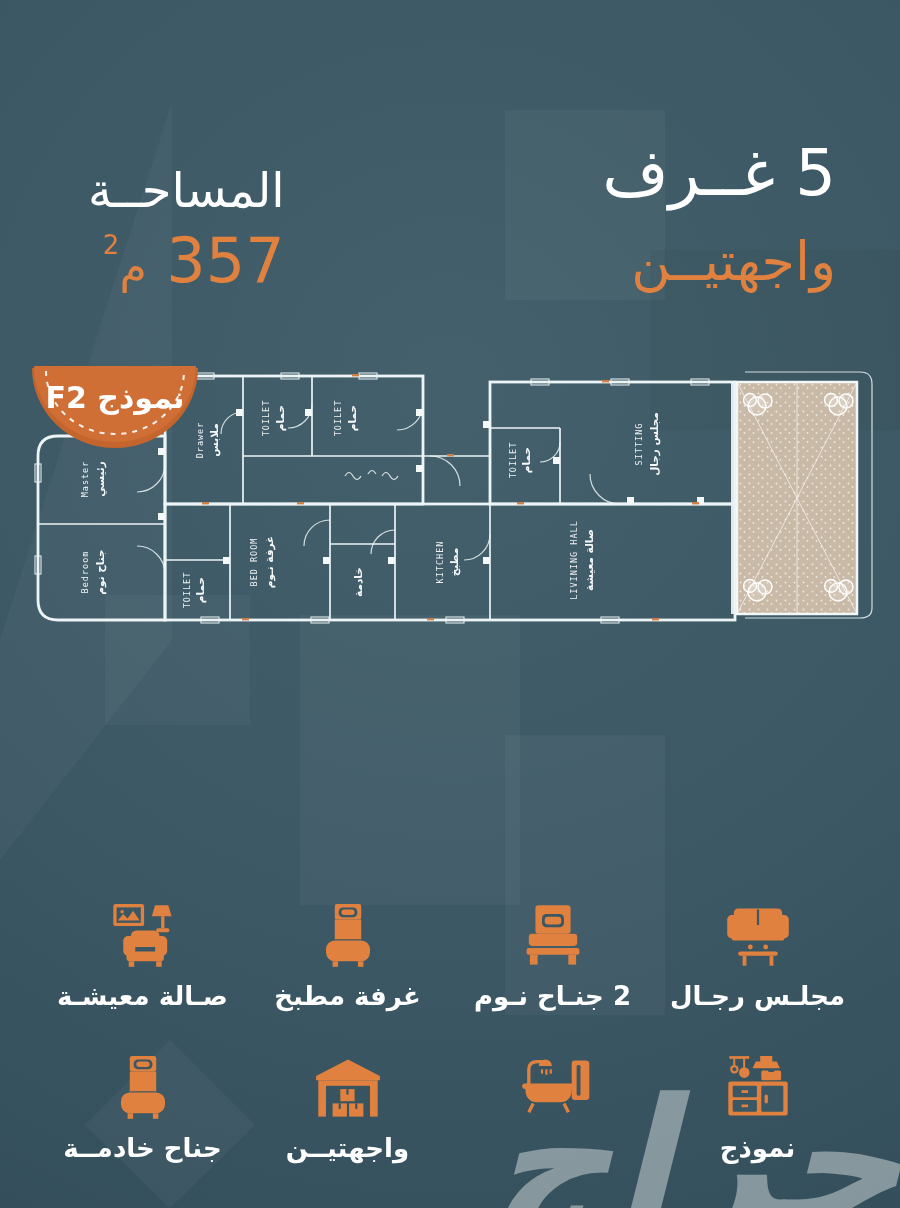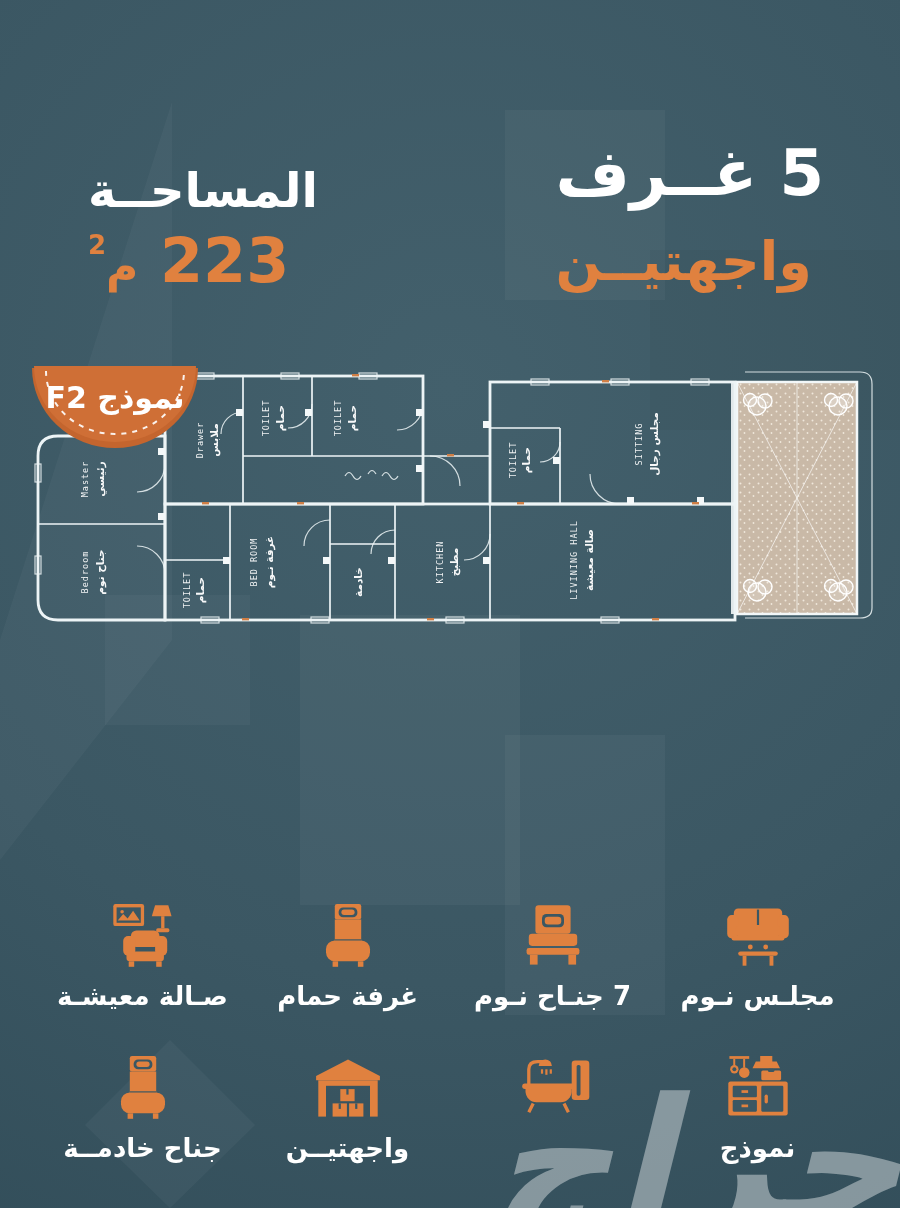--- a/index.html
+++ b/index.html
@@ -3,22 +3,22 @@
 <meta charset="utf-8">
 <style>
 *{margin:0;padding:0;box-sizing:border-box}
 html,body{width:900px;height:1208px;overflow:hidden}
 .poster{position:relative;width:900px;height:1208px;overflow:hidden;
   font-family:"DejaVu Sans",sans-serif;
   background:radial-gradient(130% 95% at 50% 32%, #43606c 0%, #3b5763 52%, #2f4a56 100%);}
 .bg-shapes{position:absolute;inset:0;z-index:0}
 .watermark{position:absolute;z-index:1;right:-18px;bottom:-40px;font-size:172px;font-weight:700;
   color:#c9d1d4;opacity:.55;transform:skewX(-14deg);letter-spacing:-6px;line-height:1;direction:rtl}
-.hdr{position:absolute;z-index:2;font-weight:700;text-align:left}
-.hdr-right{top:136px;right:76px}
+.hdr{position:absolute;z-index:2;font-weight:400;text-align:right}
+.hdr-right{top:136px;right:64px}
 .rooms-line{font-size:64px;color:#ffffff;letter-spacing:1px;white-space:nowrap}
 .facades-line{font-size:54px;color:#e0813f;margin-top:20px;white-space:nowrap}
 .hdr-left{top:162px;left:88px}
 .area-label{font-size:48px;color:#ffffff;white-space:nowrap}
 .area-value{font-size:62px;color:#e0813f;margin-top:6px;white-space:nowrap}
 .area-value .unit{font-size:44px}
 .area-value sup{font-size:26px;vertical-align:28px}
 .plan{position:absolute;z-index:2;left:0;top:364px;width:900px;height:280px}
 .wall{stroke:#edf4f6;fill:none}
 .w3{stroke-width:2.8}.w2{stroke-width:1.7}.w1{stroke-width:1.2;opacity:.85}
@@ -54,21 +54,21 @@
 
   <div class="watermark">حراج</div>
 
   <div class="hdr hdr-right" dir="rtl">
     <div class="rooms-line">5 غــرف</div>
     <div class="facades-line">واجهتيــن</div>
   </div>
 
   <div class="hdr hdr-left" dir="rtl">
     <div class="area-label">المساحــة</div>
-    <div class="area-value"><span>223</span> <span class="unit"><span>م</span><sup>2</sup></span></div>
+    <div class="area-value"><span>357</span> <span class="unit"><span>م</span><sup>2</sup></span></div>
   </div>
 
   <svg class="plan" viewBox="0 0 900 280">
     <defs>
       <pattern id="stip" width="9" height="9" patternUnits="userSpaceOnUse">
         <rect width="9" height="9" fill="#c9b9a7"></rect>
         <circle cx="2.5" cy="2.5" r="1" fill="#efe7da"></circle>
         <circle cx="6.5" cy="6" r="0.9" fill="#efe7da"></circle>
       </pattern>
     </defs>
@@ -213,48 +213,48 @@
         <rect class="ico" x="7" y="11" width="10" height="21" rx="4"></rect>
           <rect class="ico" x="53" y="11" width="10" height="21" rx="4"></rect>
         <rect class="ico" x="15" y="21" width="40" height="9" rx="2"></rect>
           <rect class="ico" x="11" y="30" width="48" height="4" rx="2"></rect>
         <circle class="ico" cx="28" cy="40" r="2.2"></circle>
           <circle class="ico" cx="42" cy="40" r="2.2"></circle>
         <rect class="ico" x="17" y="44" width="36" height="4" rx="2"></rect>
         <rect class="ico" x="21" y="48" width="3.5" height="9"></rect>
           <rect class="ico" x="45.5" y="48" width="3.5" height="9"></rect>
       </svg>
-      <div class="flabel" dir="rtl">مجلـس نـوم</div>
+      <div class="flabel" dir="rtl">مجلـس رجـال</div>
     </div>
 
     <div class="feature">
       <svg class="ficon" viewBox="0 0 70 60">
         <rect class="ico" x="19" y="2" width="32" height="26" rx="3"></rect>
         <rect class="iko" x="25" y="10" width="20" height="12" rx="4"></rect>
           <rect class="ico" x="27.5" y="12.5" width="15" height="7" rx="3"></rect>
         <rect class="ico" x="13" y="28" width="44" height="11" rx="3"></rect>
           <rect class="ico" x="11" y="41" width="48" height="6" rx="2"></rect>
         <rect class="ico" x="14" y="47" width="7" height="9"></rect>
           <rect class="ico" x="49" y="47" width="7" height="9"></rect>
       </svg>
-      <div class="flabel" dir="rtl">7 جنـاح نـوم</div>
+      <div class="flabel" dir="rtl">2 جنـاح نـوم</div>
     </div>
 
     <div class="feature">
       <svg class="ficon" viewBox="0 0 70 60">
         <rect class="ico" x="23" y="1" width="24" height="14" rx="2"></rect>
         <rect class="iko" x="26.5" y="4" width="17" height="9" rx="4"></rect>
           <rect class="ico" x="29" y="6" width="12" height="5" rx="2.5"></rect>
         <rect class="ico" x="23" y="15" width="24" height="21"></rect>
           <rect class="iko" x="23" y="33" width="24" height="1.6"></rect>
         <rect class="ico" x="15" y="34" width="40" height="19" rx="8"></rect>
         <rect class="ico" x="21" y="53" width="5" height="5"></rect>
           <rect class="ico" x="44" y="53" width="5" height="5"></rect>
       </svg>
-      <div class="flabel" dir="rtl">غرفة حمام</div>
+      <div class="flabel" dir="rtl">غرفة مطبخ</div>
     </div>
 
     <div class="feature">
       <svg class="ficon" viewBox="0 0 70 60">
         <rect class="ico" x="8" y="1" width="28" height="20" rx="2"></rect>
           <rect class="iko" x="11" y="4" width="22" height="14"></rect>
         <path class="ico" d="M12,16 l5,-6 4,4 5,-7 6,9 z"></path>
           <circle class="ico" cx="16" cy="8" r="1.6"></circle>
         <path class="ico" d="M46,2 h12 l3,10 h-18 z"></path>
           <rect class="ico" x="51.5" y="12" width="3" height="11"></rect>

